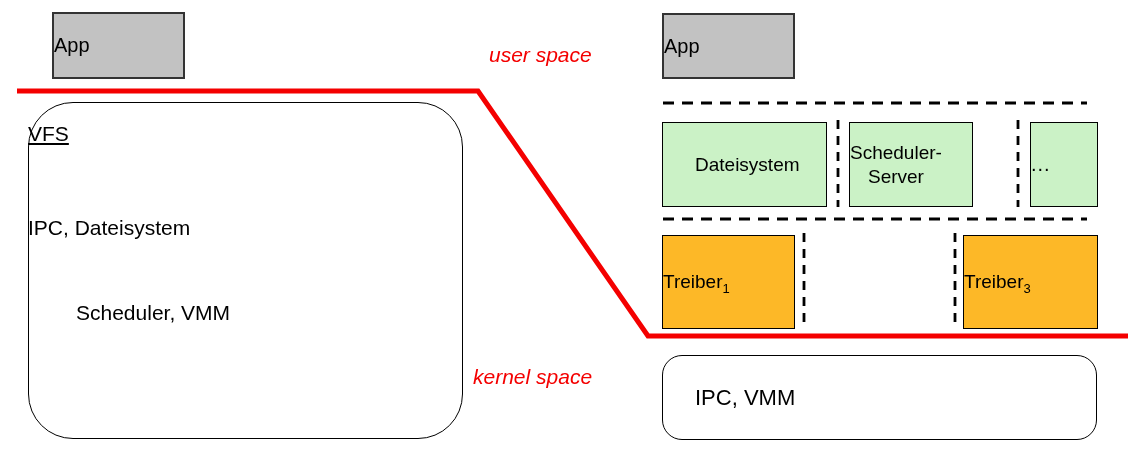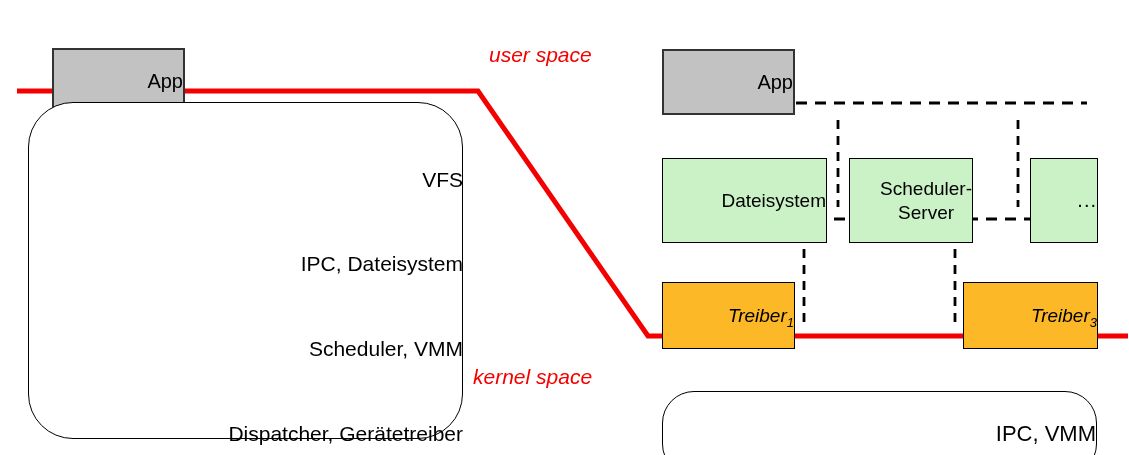--- a/index.html
+++ b/index.html
@@ -6,45 +6,46 @@
     --red:#f40000; --app-fill:#c2c2c2; --app-border:#333333;
     --server-fill:#cbf2c6; --driver-fill:#fdb827; --line:#000000;
   }
   html,body{margin:0;padding:0;background:#ffffff;}
   .canvas{
     position:relative; width:1129px; height:455px; background:#ffffff;
     font-family:"Liberation Sans","DejaVu Sans",sans-serif; color:#000;
     overflow:hidden;
   }
   .abs{position:absolute; box-sizing:border-box;}
-  .center{display:flex; align-items:center; justify-content:flex-end; text-align:center;margin-top:36px;}
+  .center{display:flex; align-items:center; justify-content:flex-start; text-align:center;}
   svg.overlay{position:absolute; left:0; top:0; width:1129px; height:455px; pointer-events:none;}
 
   .app-box{
     background:var(--app-fill); border:2px solid var(--app-border);
     font-size:20px;
   }
   .mono-box{
     left:28px; top:102px; width:435px; height:337px;
     border:1.6px solid var(--line); border-radius:45px; background:#fff;
   }
   .mono-row{left:28px; width:435px; font-size:21px;}
   .server-box{
     background:var(--server-fill); border:1.5px solid var(--line);
     top:122px; height:85px; font-size:19px; line-height:1.25;
   }
   .driver-box{
     background:var(--driver-fill); border:1.5px solid var(--line);
-    top:246px; height:67px; font-size:19px;font-style:italic;
+    top:235px; height:94px; font-size:19px;
   }
   .driver-box sub{font-size:13px; line-height:0;}
   .kernel-box{
     left:662px; top:355px; width:435px; height:85px;
-    border:1.6px solid var(--line); border-radius:32px; background:#fff;
+    border:1.6px solid var(--line); border-radius:20px; background:#fff;
     font-size:22px;
+    padding-left:32px;
   }
   .region-label{
     color:var(--red); font-style:italic; font-size:21px; white-space:nowrap;
   }
   .ellipsis-box{font-size:20px; letter-spacing:1px;}
 </style>
 </head>
 <body>
 
 <div class="canvas">
@@ -66,24 +67,23 @@
     <line x1="804" y1="233" x2="804" y2="322" style="stroke:var(--line)" stroke-width="2.8" stroke-dasharray="9 7"></line>
     <line x1="955" y1="233" x2="955" y2="322" style="stroke:var(--line)" stroke-width="2.8" stroke-dasharray="9 7"></line>
   </svg>
 
   <div class="abs center app-box" style="left:52px; top:12px; width:133px; height:67px;">
     <span>App</span>
   </div>
 
   <div class="abs mono-box"></div>
 
-  <div class="abs center mono-row" style="top:102px; height:83px;">VFS</div>
+  <div class="abs center mono-row" style="top:92px; height:83px;text-decoration:underline;">VFS</div>
   <div class="abs center mono-row" style="top:185px; height:85px;">IPC, Dateisystem</div>
   <div class="abs center mono-row" style="top:270px; height:86px;padding-left:48px;">Scheduler, VMM</div>
-  <div class="abs center mono-row" style="top:356px; height:83px;">Dispatcher, Gerätetreiber</div>
 
   <div class="abs region-label" style="left:489px; top:43px;font-style:italic;">user space</div>
   <div class="abs region-label" style="left:473px; top:365px;">kernel space</div>
 
   <div class="abs center app-box" style="left:662px; top:13px; width:133px; height:66px;">
     <span>App</span>
   </div>
 
   <div class="abs center server-box" style="left:662px; width:165px;padding-left:32px;">
     <div>

